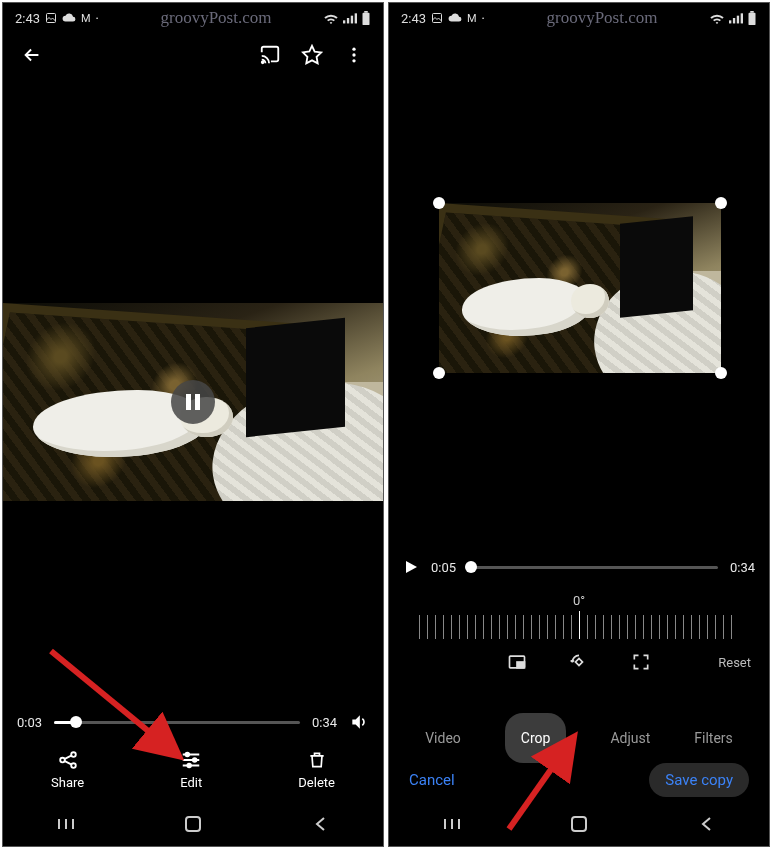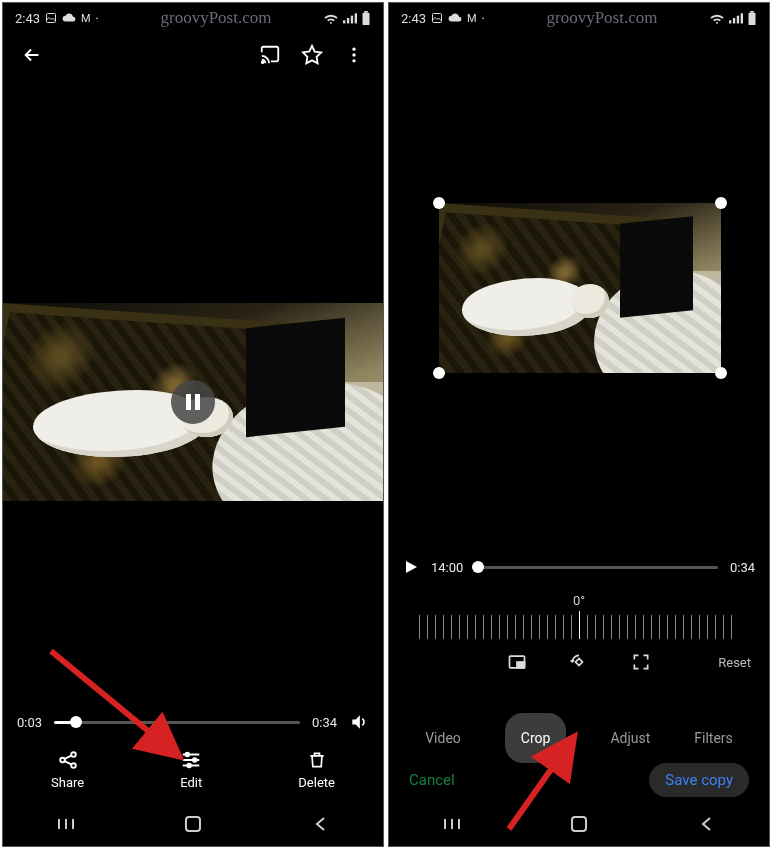--- a/index.html
+++ b/index.html
@@ -453,21 +453,21 @@
     <div class="crop-handle h-bl"></div>
     <div class="crop-handle h-br"></div>
   </div>
 
   <div class="playback-row pb-right">
     <span>
       <svg width="16" height="16" viewBox="0 0 16 16" fill="#fff">
           <path d="M3 2l11 6-11 6V2z"></path>
         </svg>
     </span>
-    <span>14:00</span>
+    <span>0:05</span>
     <div class="track">
       <div class="fill" style="width:1%"></div>
       <div class="thumb" style="left:1%"></div>
     </div>
     <span>0:34</span>
   </div>
 
   <div class="degree-row">0°</div>
   <div class="ruler"></div>
 
@@ -493,21 +493,21 @@
   </div>
 
   <div class="tabs-row">
     <span>Video</span>
     <span class="tab-pill">Crop</span>
     <span>Adjust</span>
     <span>Filters</span>
   </div>
 
   <div class="footer-row">
-    <span style="color:#15803d;">Cancel</span>
+    <span style="color:#3b82f6;">Cancel</span>
     <span class="save-pill">Save copy</span>
   </div>
 
   <div class="navbar">
     <div class="navbtn">
       <svg width="18" height="14" viewBox="0 0 18 14" stroke="#ccc" stroke-width="2">
           <path d="M2 2v10M9 2v10M16 2v10"></path>
         </svg>
     </div>
     <div class="navbtn">

